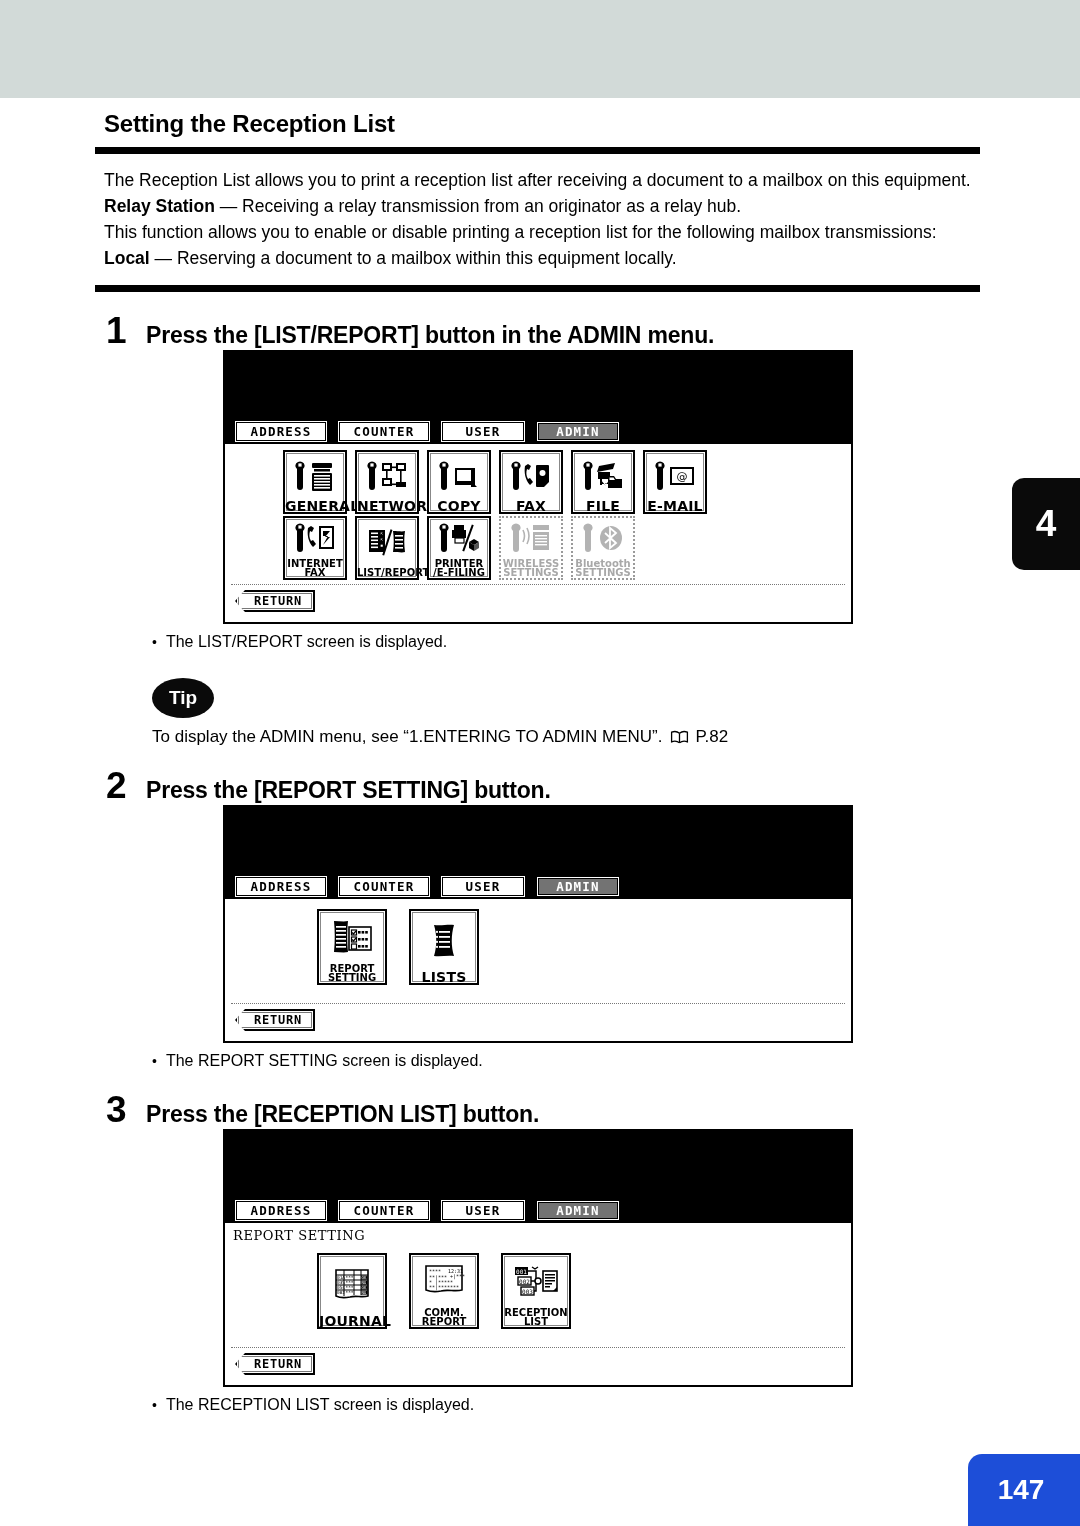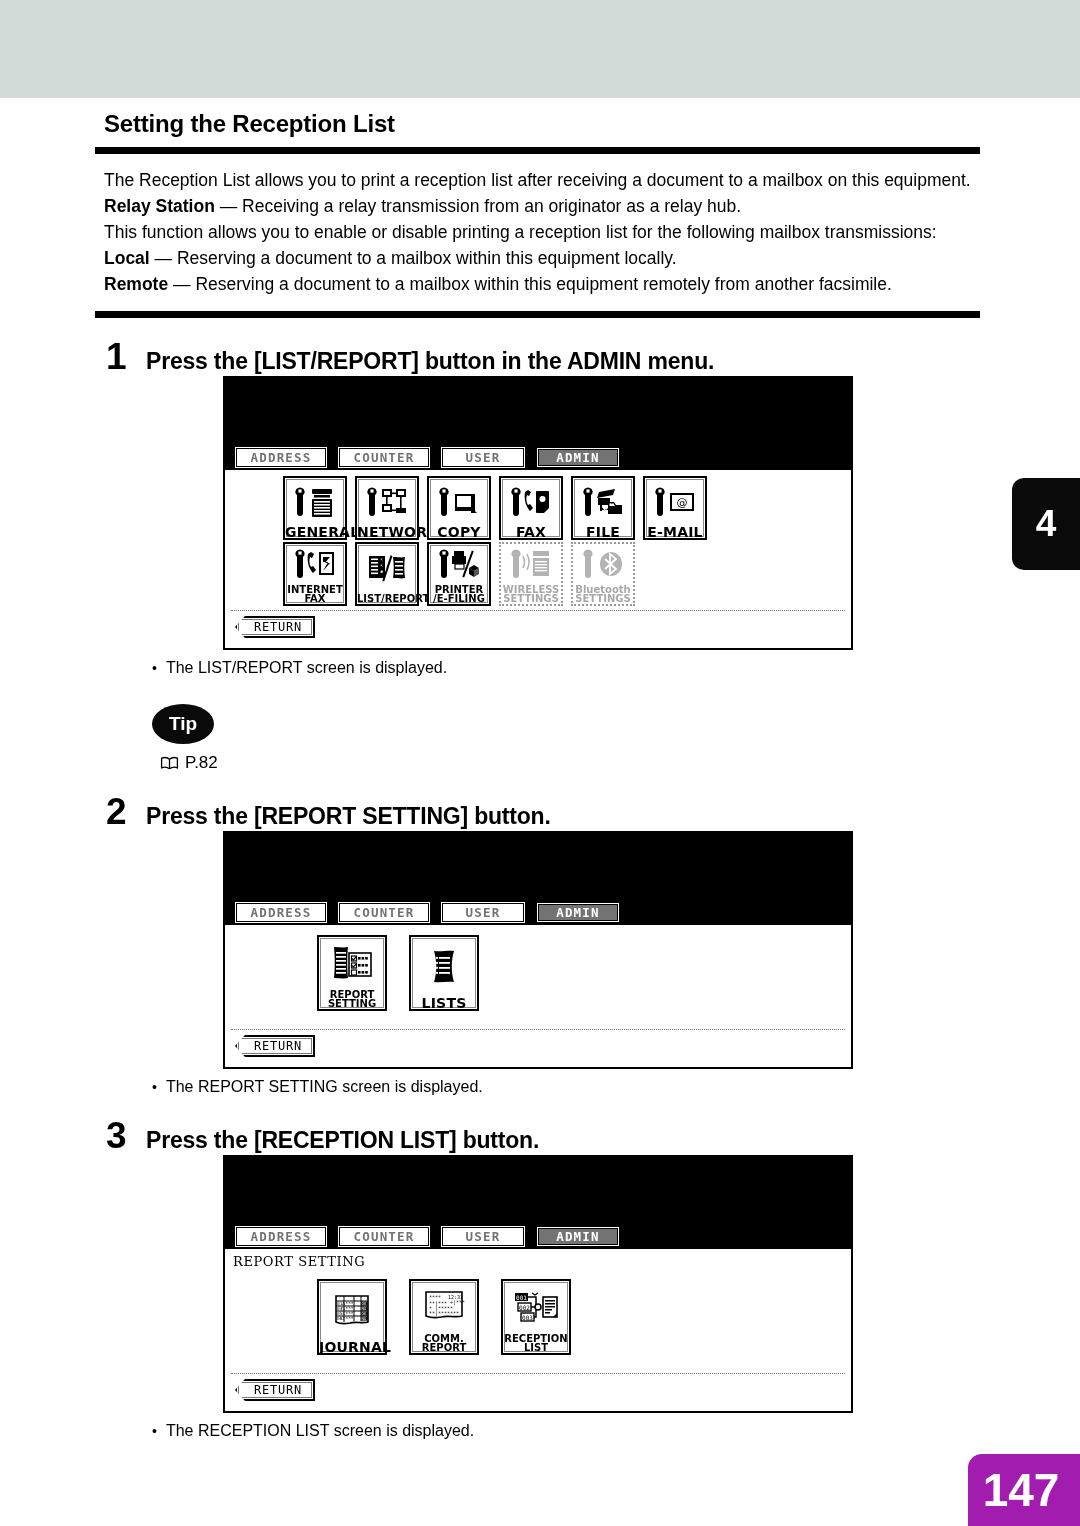--- a/index.html
+++ b/index.html
@@ -39,24 +39,24 @@
     align-items: center;
     justify-content: center;
     letter-spacing: 0px;
   }
 
   
   .page-tab {
     position: absolute;
     left: 968px; top: 1454px;
     width: 112px; height: 72px;
-    background: #a21caf;
+    background: #1d4ed8;
     border-radius: 14px 0 0 0;
     color: #ffffff;
-    font-size: 46px;
+    font-size: 28px;
     font-weight: bold;
     display: flex;
     align-items: center;
     justify-content: center;
     padding-right: 6px;
     box-sizing: border-box;
   }
 
   
   .content {
@@ -140,21 +140,21 @@
     padding-left: 8px;
     gap: 7px;
     box-sizing: border-box;
   }
   .tab {
     height: 25px;
     min-width: 96px;
     border: 2px solid #000;
     box-shadow: inset 0 0 0 1px #fff, inset 0 0 0 2px #000;
     background: #ffffff;
-    color: #737373;
+    color: #000000;
     font-size: 12.5px;
     font-weight: bold;
     letter-spacing: 1.2px;
     display: flex;
     align-items: center;
     justify-content: center;
     box-sizing: border-box;
     font-family: "DejaVu Sans Mono", monospace;
   }
   .tab.narrow { min-width: 88px; }
@@ -234,21 +234,21 @@
     padding: 5px 0 6px 0;
     min-height: 26px;
   }
   .return-btn {
     width: 80px;
     height: 22px;
     background: #fff;
     border: 2px solid #000;
     box-shadow: inset 0 0 0 1px #fff, inset 0 0 0 2px #777;
     font-size: 12px;
-    font-weight: normal;
+    font-weight: bold;
     letter-spacing: 0.8px;
     display: flex;
     align-items: center;
     justify-content: center;
     margin-left: 4px;
     box-sizing: border-box;
     font-family: "DejaVu Sans Mono", monospace;
     clip-path: polygon(0% 50%, 10px 0%, 100% 0%, 100% 100%, 10px 100%);
     padding-left: 6px;
   }
@@ -302,23 +302,20 @@
   <div class="rule-thick"></div>
 
   <div class="intro">
     <p>The Reception List allows you to print a reception list after receiving a document to a mailbox on this equipment.</p>
     <p>
       <b>Relay Station</b><span> — </span><span>Receiving a relay transmission from an originator as a relay hub.</span>
     </p>
     <p>This function allows you to enable or disable printing a reception list for the following mailbox transmissions:</p>
     <p>
       <b>Local</b><span> — </span><span>Reserving a document to a mailbox within this equipment locally.</span>
-    </p>
-    <p>
-      <b>Remote</b><span> — </span><span>Reserving a document to a mailbox within this equipment remotely from another facsimile.</span>
     </p>
   </div>
 
   <div class="rule-thick second"></div>
 
   <div class="step">
     <div class="step-head">
       <div class="step-num">1</div>
       <div class="step-title">Press the [LIST/REPORT] button in the ADMIN menu.</div>
     </div>
@@ -561,20 +558,21 @@
     </div>
 
     <div class="caption">
       <span class="dot">•</span>
       <span>The LIST/REPORT screen is displayed.</span>
     </div>
 
     <div class="tip-wrap">
       <div class="tip-badge">Tip</div>
       <div class="tip-text">
+        <span>To display the ADMIN menu, see “1.ENTERING TO ADMIN MENU”.</span>
         <span class="book-icon">
           <svg width="19" height="15" viewBox="0 0 19 15">
               <g fill="none" stroke="#000" stroke-width="1.3">
                 <path d="M9.5 3.2 C7 1.2 4 1.2 1.6 2.2 v9.6 C4 10.8 7 10.8 9.5 12.8"></path>
                 <path d="M9.5 3.2 C12 1.2 15 1.2 17.4 2.2 v9.6 C15 10.8 12 10.8 9.5 12.8"></path>
                 <path d="M9.5 3.2 v9.6"></path>
               </g>
             </svg>
         </span>
         <span>P.82</span>

